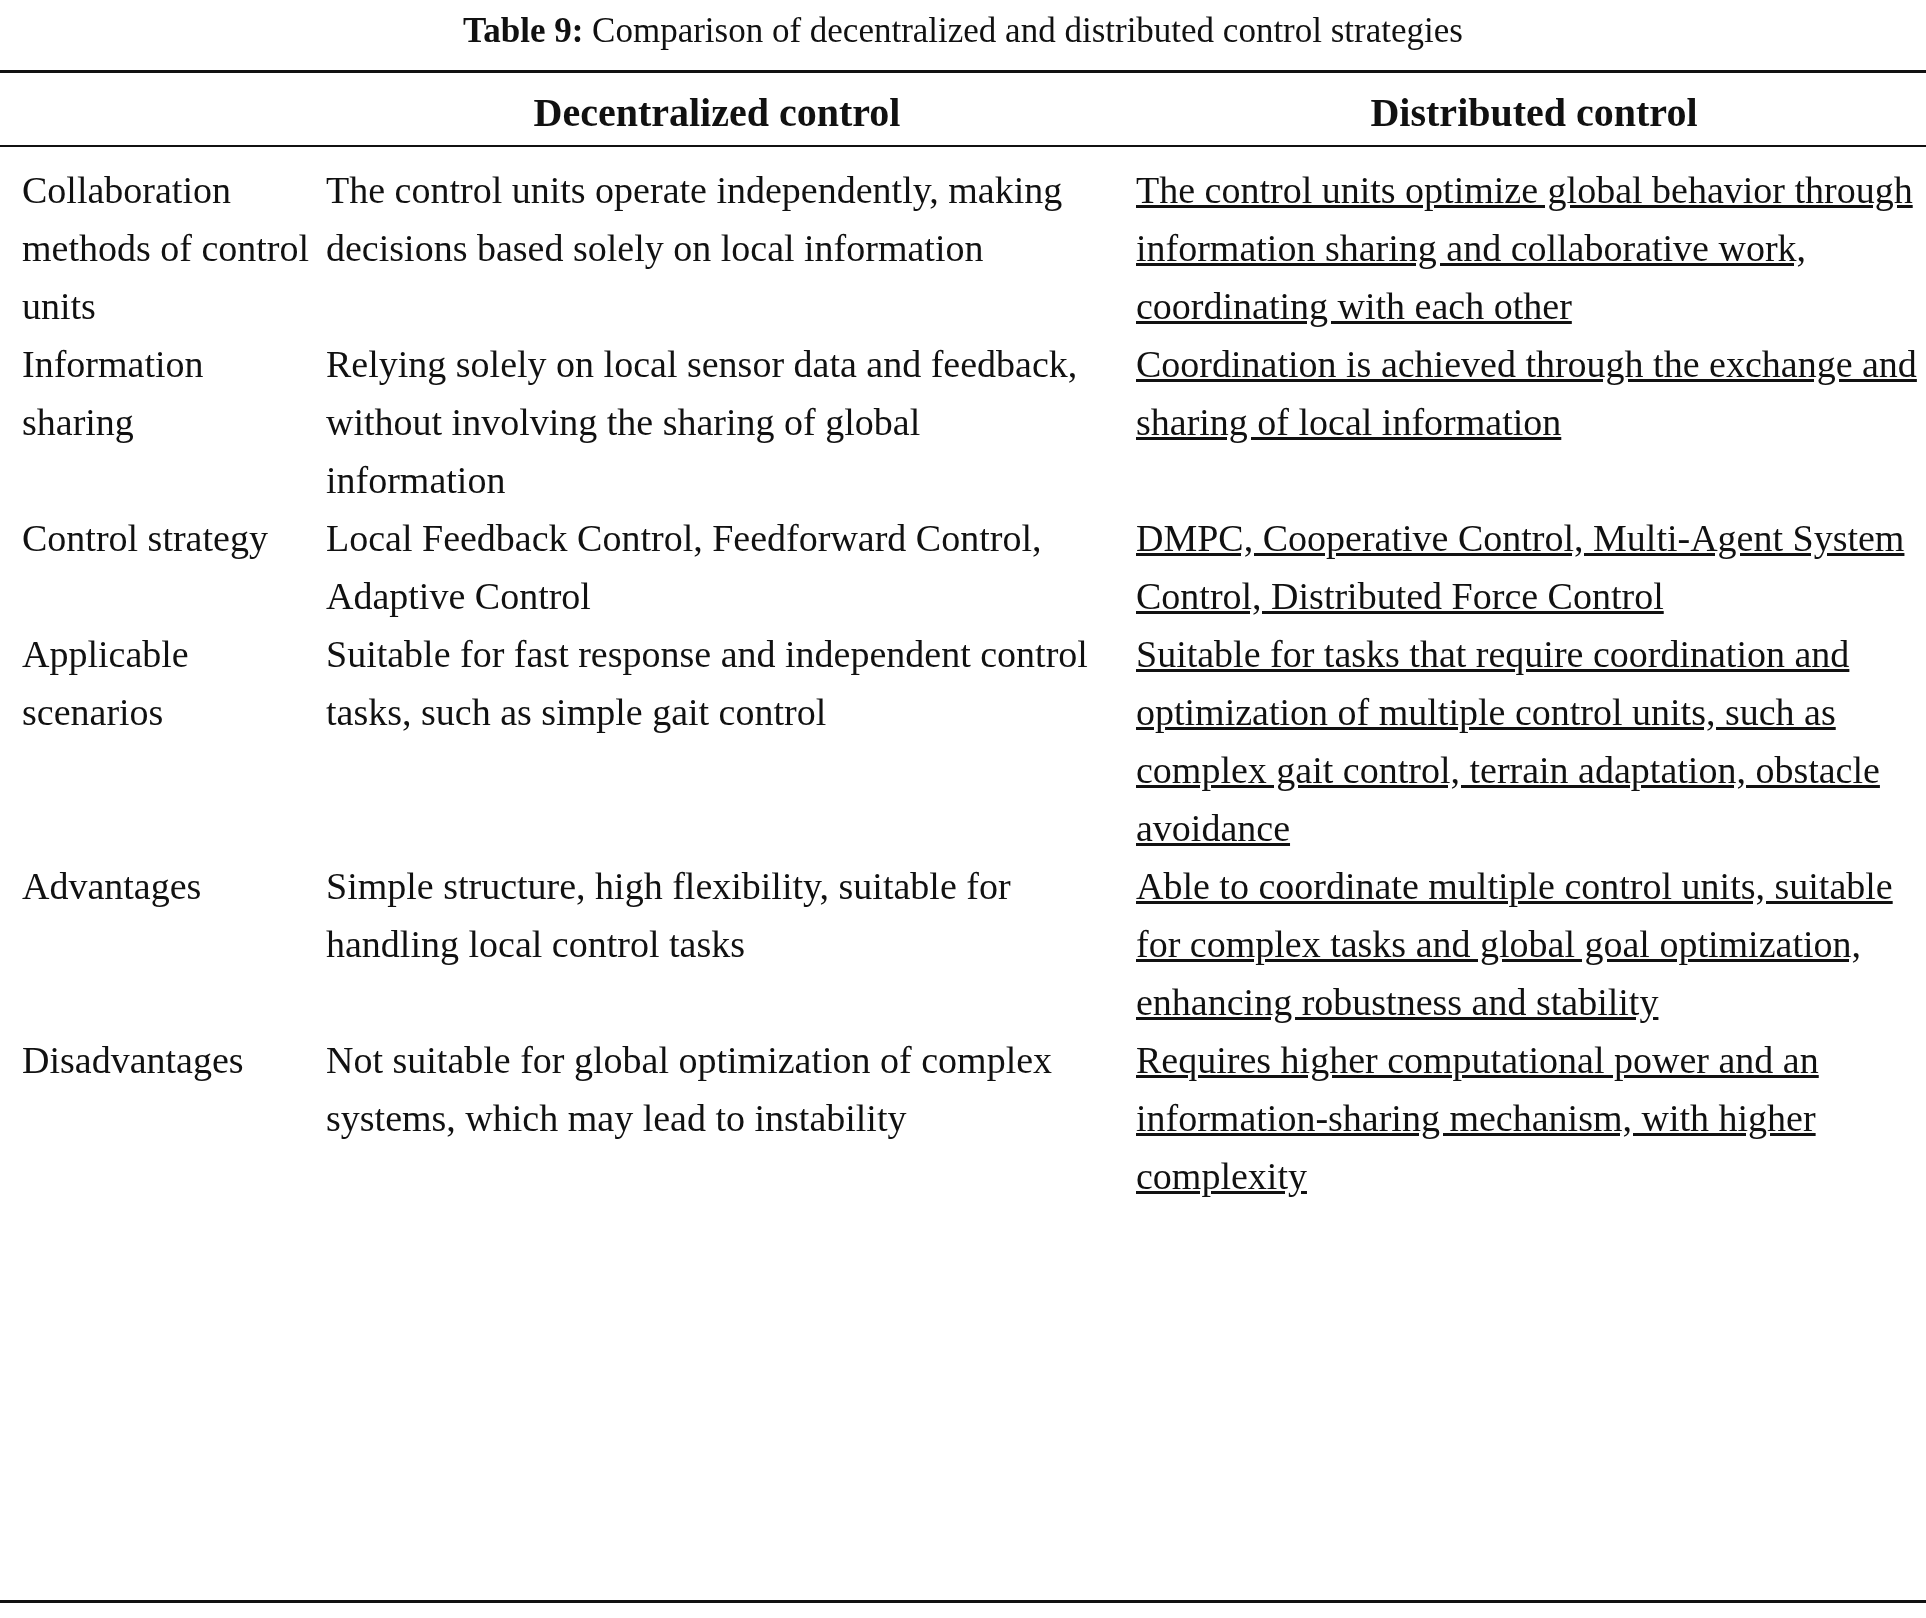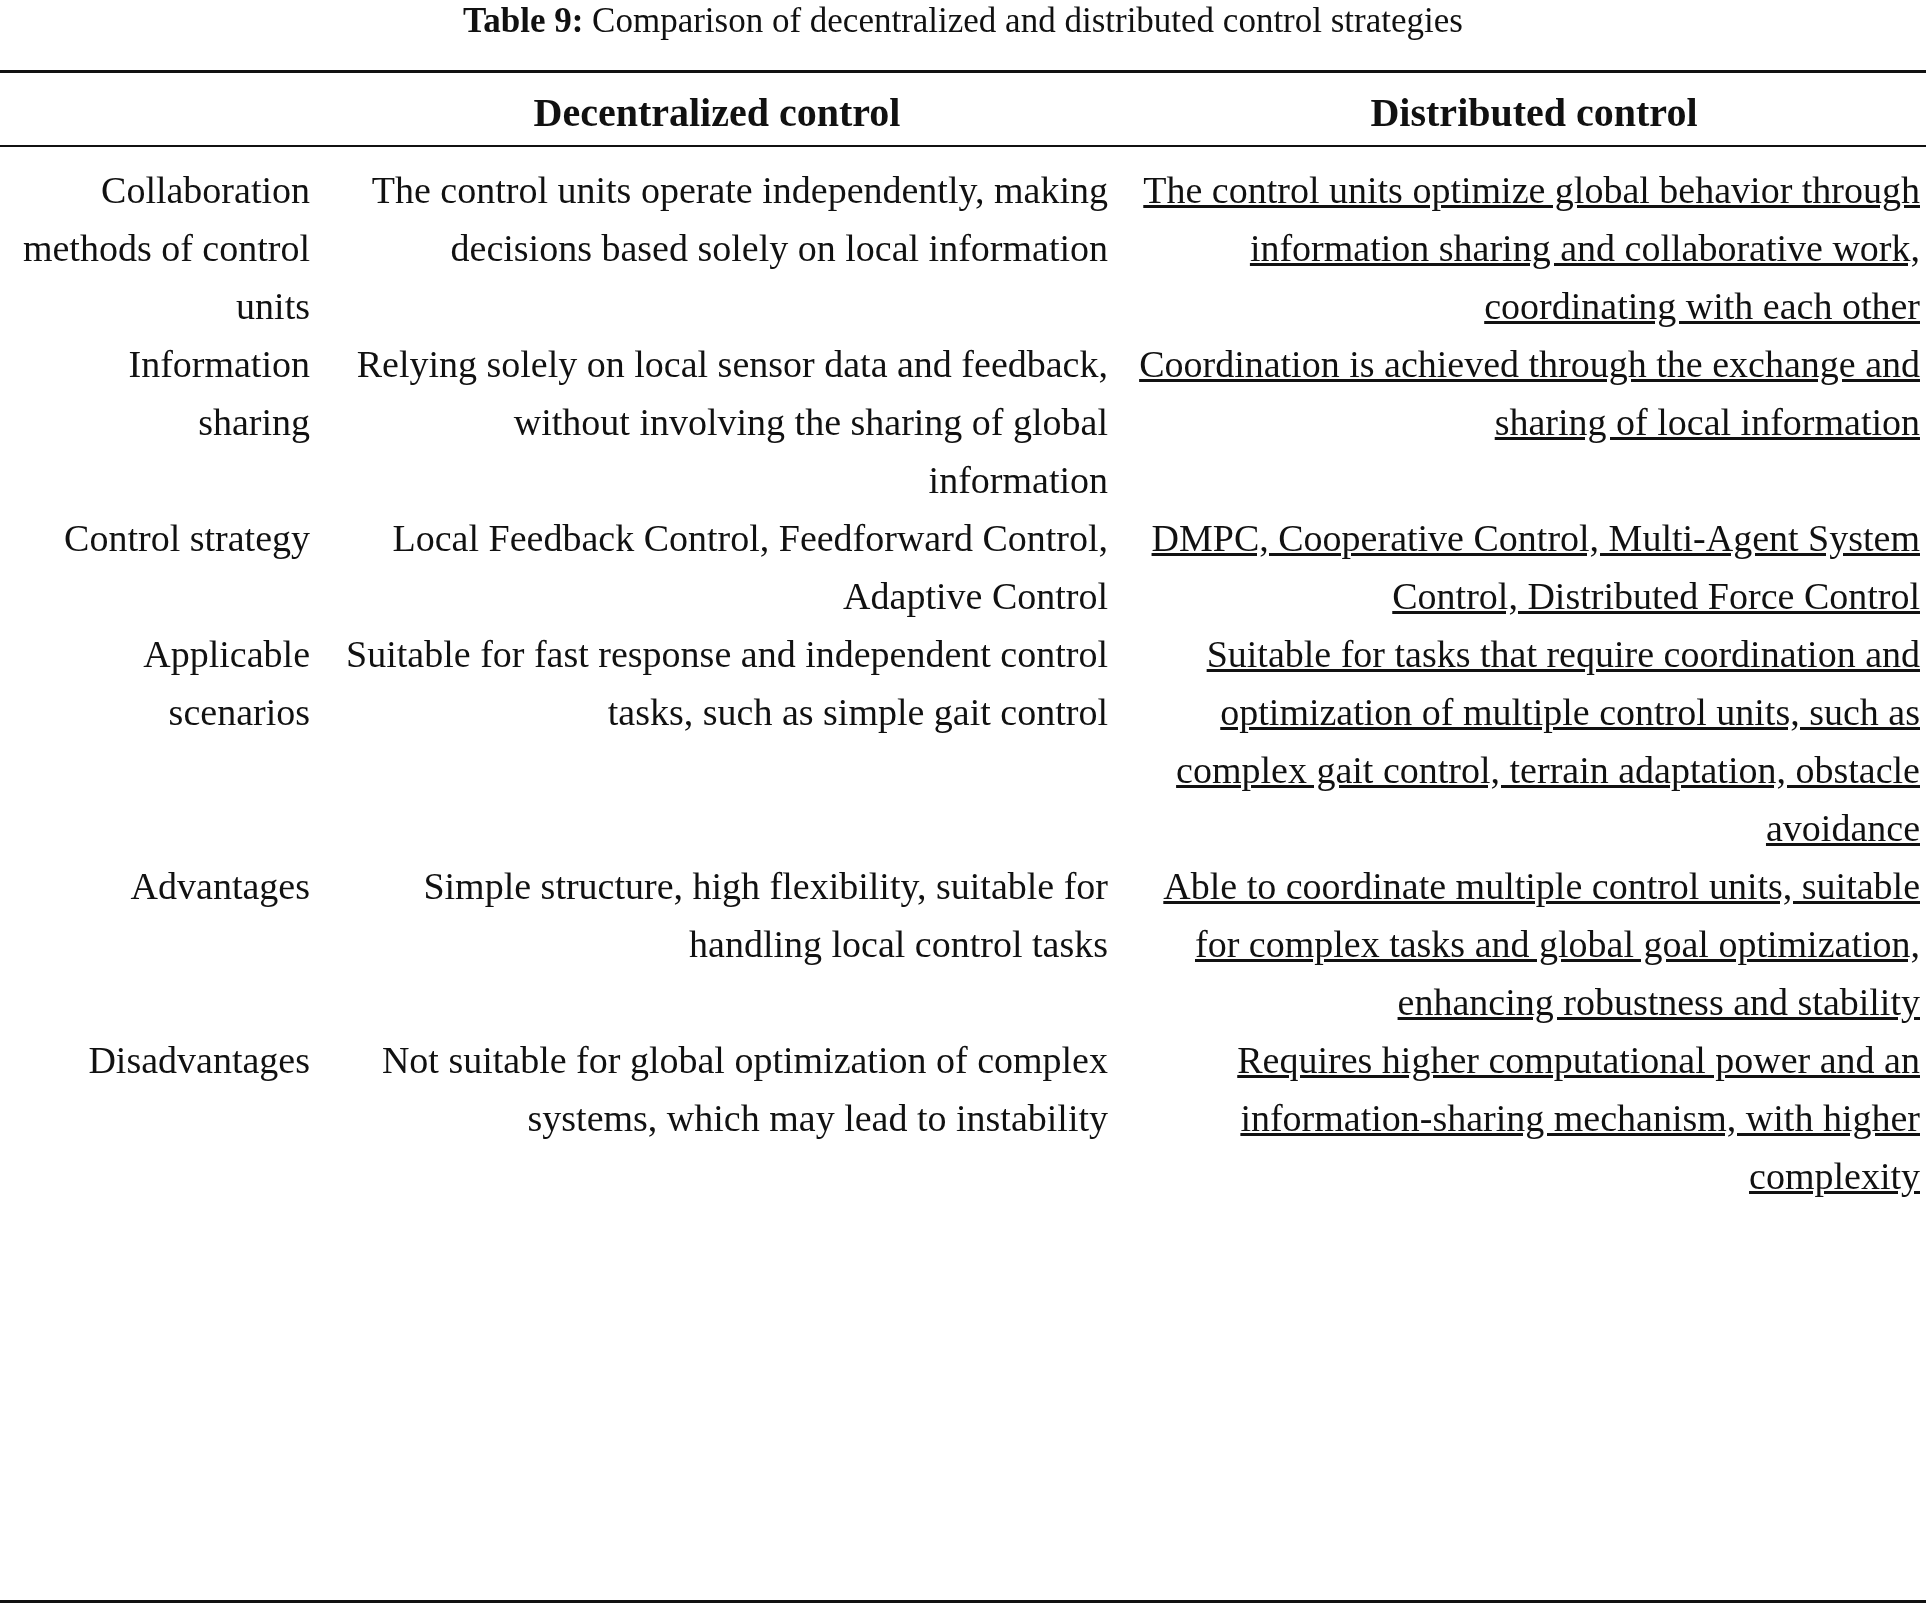--- a/index.html
+++ b/index.html
@@ -10,21 +10,21 @@
   body {
     width: 1926px;
     height: 1618px;
     position: relative;
     overflow: hidden;
     font-family: "Liberation Serif", "DejaVu Serif", serif;
     color: #111111;
   }
   .caption {
     position: absolute;
-    top: 0;
+    top: 10px;
     left: 0;
     width: 1926px;
     text-align: center;
     font-size: 35px;
     line-height: 42px;
     padding-top: 0px;
   }
   .caption .label { font-weight: bold; }
   .rule {
     position: absolute;
@@ -52,21 +52,21 @@
   table.cmp col.c2 { width: 824px; }
   table.cmp th {
     font-weight: bold;
     font-size: 40px;
     height: 72px;
     padding: 0;
     text-align: center;
     vertical-align: middle;
   }
   table.cmp td {
-    text-align: right;
+    text-align: left;
     vertical-align: top;
     padding: 0 8px;
   }
   table.cmp thead tr th { padding-top: 4px; }
   table.cmp tbody tr:first-child td { padding-top: 12px; }
   table.cmp td.rowhead { padding: 0 2px; }
   table.cmp td.c1 { padding-left: 14px; padding-right: 14px; }
   table.cmp td.c2 { padding-left: 14px; padding-right: 26px; text-decoration: underline; }
 </style>
 </head>

